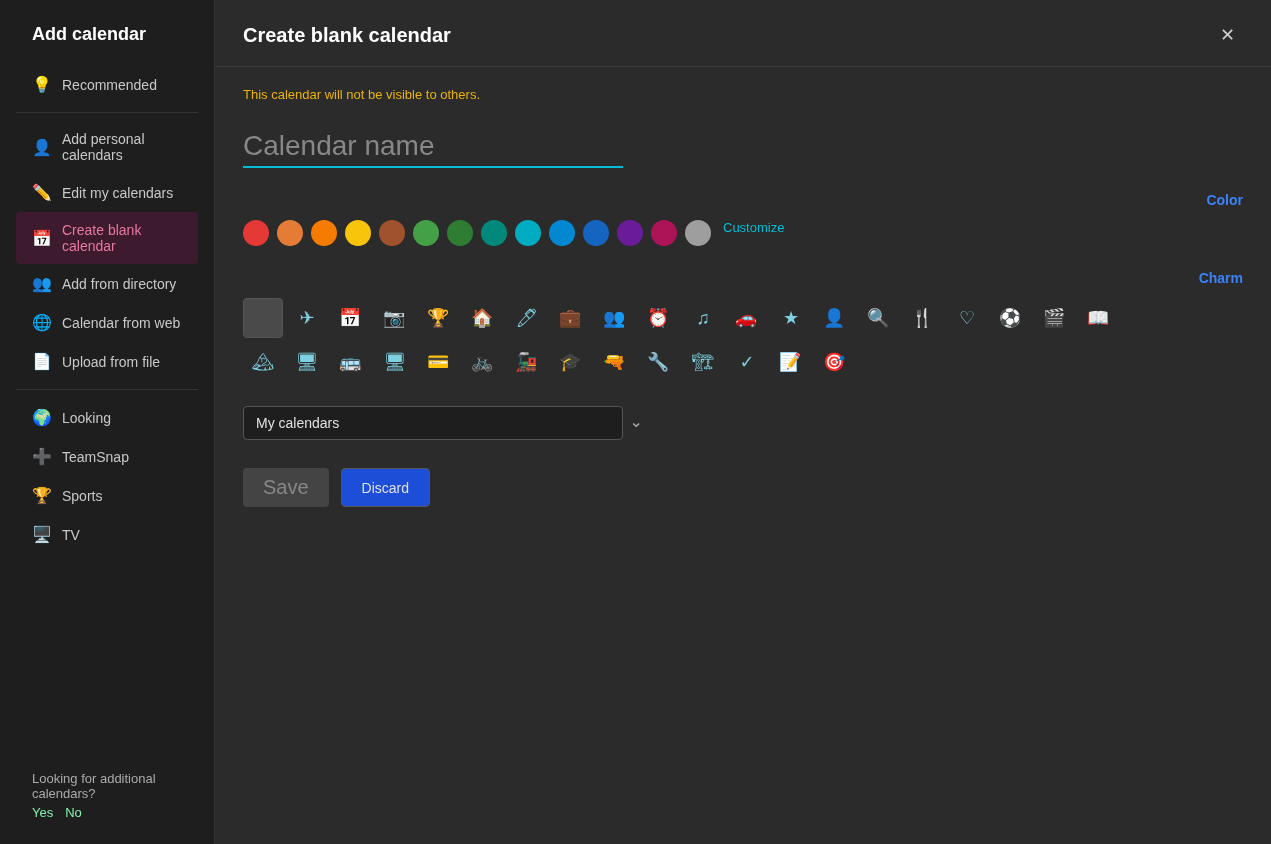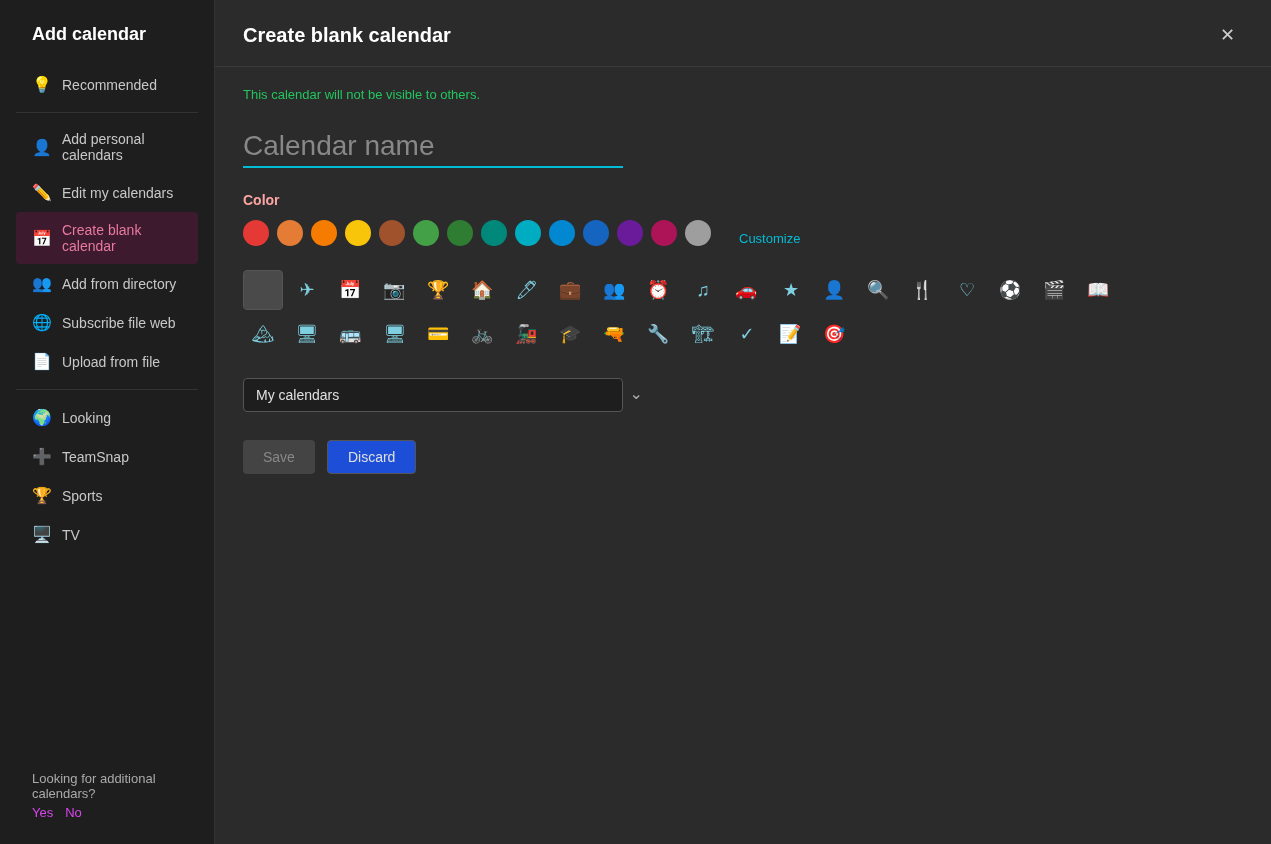--- a/index.html
+++ b/index.html
@@ -59,21 +59,21 @@
       padding: 8px 16px;
       font-size: 13px;
       color: #aaa;
     }
     .sidebar-bottom-links {
       display: flex;
       gap: 12px;
       margin-top: 4px;
     }
     .sidebar-bottom-links a {
-      color: #d946ef;
+      color: #86efac;
       cursor: pointer;
       text-decoration: none;
     }
 
     
     .main-panel {
       flex: 1;
       background: #2b2b2b;
       display: flex;
       flex-direction: column;
@@ -102,21 +102,21 @@
       padding: 4px 8px;
       border-radius: 4px;
     }
 
     
     .dialog-body {
       padding: 20px 28px;
       overflow-y: auto;
     }
     .visibility-note {
-      color: #22c55e;
+      color: #eab308;
       font-size: 13px;
       margin-bottom: 24px;
     }
 
     
     .calendar-name-input {
       background: transparent;
       border: none;
       border-bottom: 2px solid #00bcd4;
       color: #fff;
@@ -128,30 +128,31 @@
       margin-bottom: 24px;
     }
     .calendar-name-input::placeholder {
       color: #888;
     }
 
     
     .section-label {
       font-size: 14px;
       font-weight: 600;
-      color: #fca5a5;
+      color: #3b82f6;
       margin-bottom: 12px;
+      text-align: right;
     }
 
     
     .color-section { margin-bottom: 24px; }
     .color-swatches {
       display: flex;
-      align-items: flex-end;
-      gap: 24px;
+      align-items: flex-start;
+      gap: 8px;
       flex-wrap: wrap;
     }
     .color-swatch {
       width: 26px;
       height: 26px;
       border-radius: 50%;
       cursor: pointer;
       border: 2px solid transparent;
     }
     .customize-link {
@@ -224,21 +225,21 @@
       display: flex;
       gap: 12px;
     }
     .btn-save {
       background: #444;
       color: #888;
       border: none;
       padding: 8px 20px;
       border-radius: 4px;
       cursor: not-allowed;
-      font-size: 14px;
+      font-size: 20px;
       font-family: inherit;
     }
     .btn-discard {
       background: #1d4ed8;
       color: #e0e0e0;
       border: 1px solid #555;
       padding: 8px 20px;
       border-radius: 4px;
       cursor: pointer;
       font-size: 14px;
@@ -269,21 +270,21 @@
   <div class="sidebar-item active">
     <span class="icon">📅</span>
     <span>Create blank calendar</span>
   </div>
   <div class="sidebar-item">
     <span class="icon">👥</span>
     <span>Add from directory</span>
   </div>
   <div class="sidebar-item">
     <span class="icon">🌐</span>
-    <span>Subscribe file web</span>
+    <span>Calendar from web</span>
   </div>
   <div class="sidebar-item">
     <span class="icon">📄</span>
     <span>Upload from file</span>
   </div>
 
   <div class="sidebar-divider"></div>
 
   <div class="sidebar-item">
     <span class="icon">🌍</span>
@@ -342,20 +343,21 @@
             <div class="color-swatch" title="#6a1b9a" style="background: rgb(106, 27, 154);"></div>
             <div class="color-swatch" title="#ad1457" style="background: rgb(173, 20, 87);"></div>
             <div class="color-swatch" title="#9e9e9e" style="background: rgb(158, 158, 158);"></div>
           </div>
         <span class="customize-link">Customize</span>
       </div>
     </div>
 
     
     <div class="charm-section">
+      <div class="section-label">Charm</div>
       <div class="charm-grid" id="charm-grid">
 
       <div class="charm-item selected blank"></div>
           <div class="charm-item">✈</div>
           <div class="charm-item">📅</div>
           <div class="charm-item">📷</div>
           <div class="charm-item">🏆</div>
           <div class="charm-item">🏠</div>
           <div class="charm-item">🖊</div>
           <div class="charm-item">💼</div>

